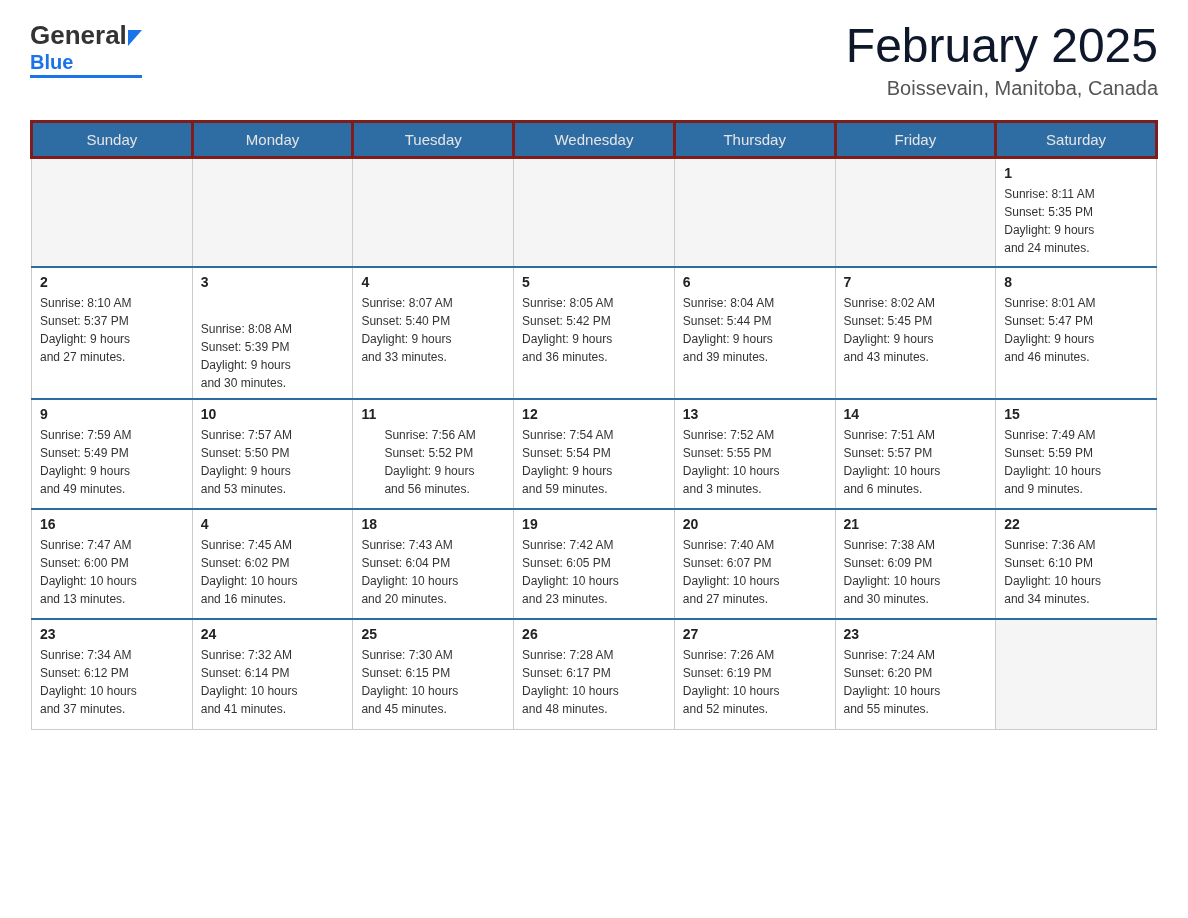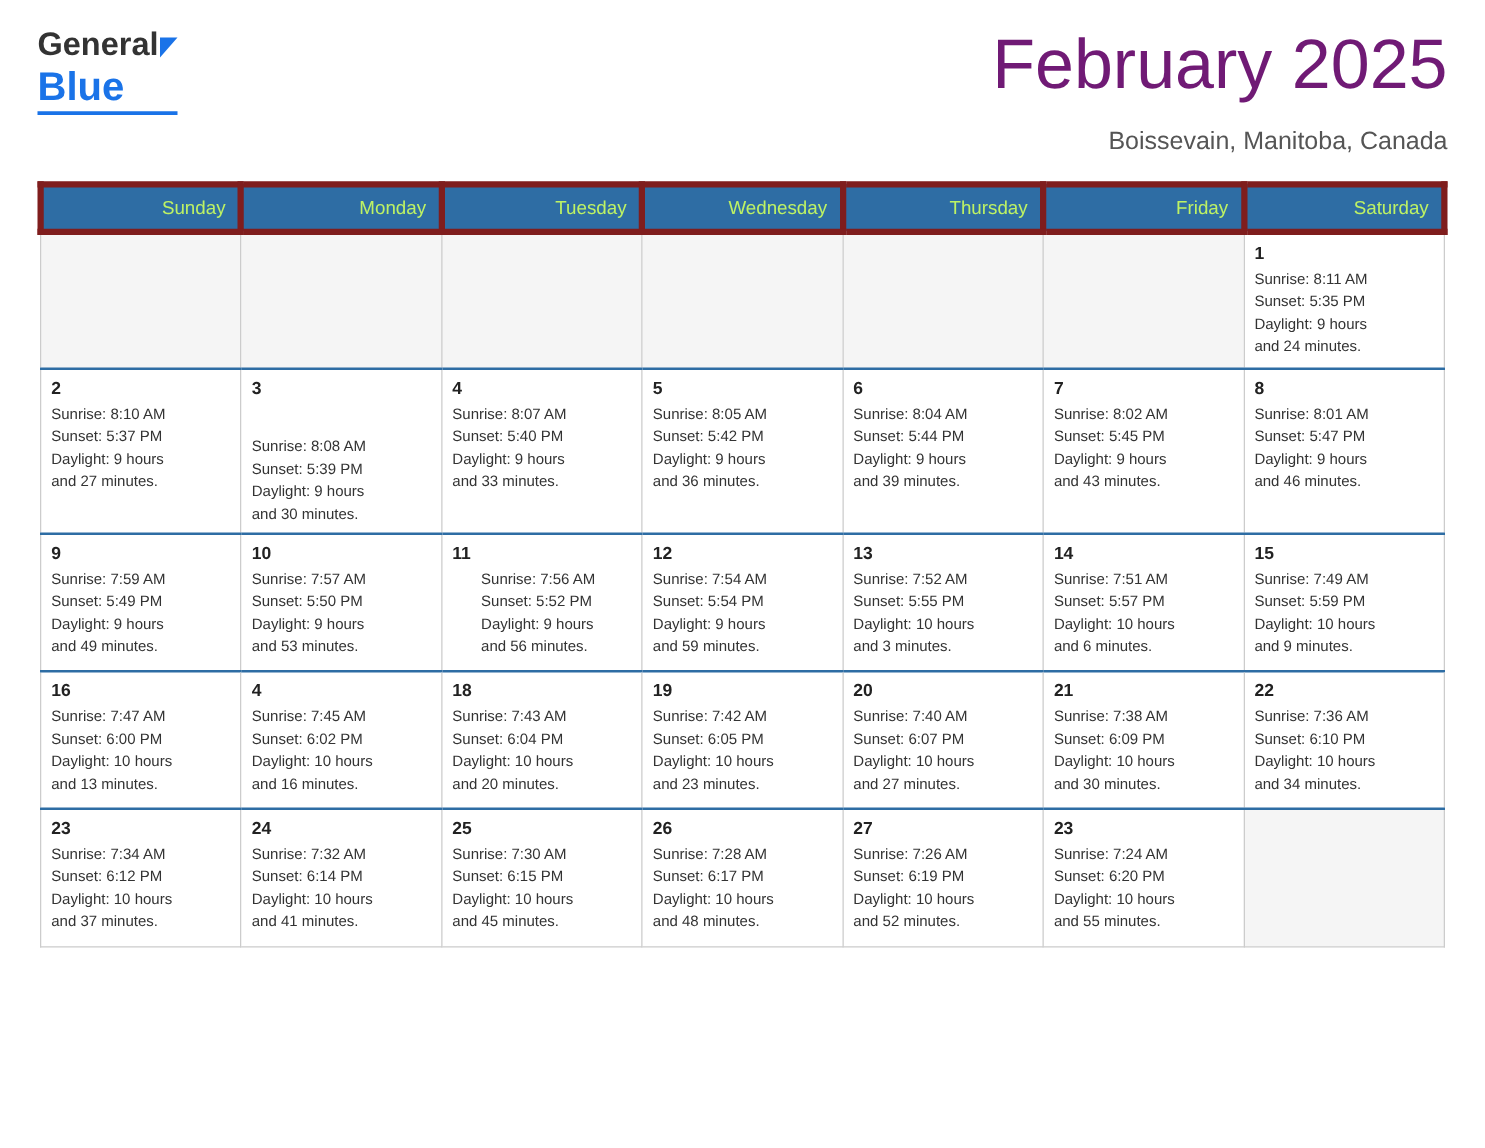--- a/index.html
+++ b/index.html
@@ -12,43 +12,43 @@
     .header {
       display: flex;
       justify-content: space-between;
       align-items: flex-start;
       margin-bottom: 20px;
     }
     .title-area {
       text-align: right;
     }
     .main-title {
-      font-size: 56px;
+      font-size: 48px;
       font-weight: normal;
-      color: #701a75;
+      color: #0f172a;
       line-height: 1.1;
     }
     .subtitle {
       font-size: 20px;
       color: #555;
-      margin-top: 20px;
+      margin-top: 4px;
     }
     table {
       width: 100%;
       border-collapse: collapse;
       table-layout: fixed;
     }
     thead th {
       background: #2e6da4;
-      color: #bef264;
+      color: #e5e5e5;
       font-size: 15px;
       font-weight: normal;
       padding: 8px 10px;
-      text-align: right;
-      border: 5px solid #7f1d1d;
+      text-align: center;
+      border: 3px solid #7f1d1d;
     }
     tbody td {
       vertical-align: top;
       border: 1px solid #aaa;
       padding: 6px 8px;
       font-size: 12.5px;
       height: 110px;
       background: #fff;
     }
     tbody tr td {
@@ -88,21 +88,21 @@
       display: inline-block;
       width: 0;
       height: 0;
       border-style: solid;
       border-width: 16px 14px 0 0;
       border-color: #1a73e8 transparent transparent transparent;
       margin-left: 1px;
       margin-top: 4px;
     }
     .logo-blue-text {
-      font-size: 32px;
+      font-size: 20px;
       font-weight: bold;
       color: #1a73e8;
     }
     .logo-underline {
       height: 3px;
       background: #1a73e8;
       margin-top: 1px;
       width: 100%;
     }
   </style>

